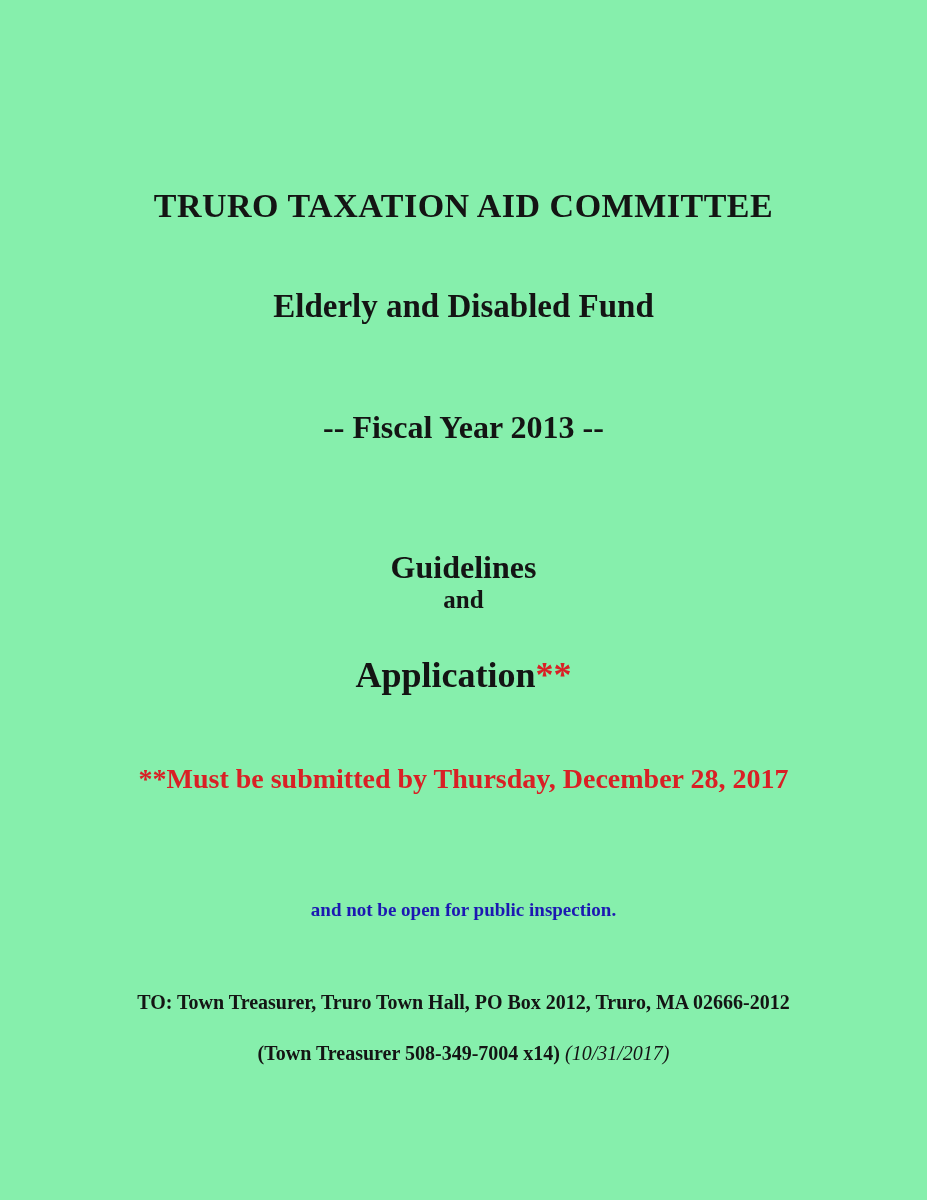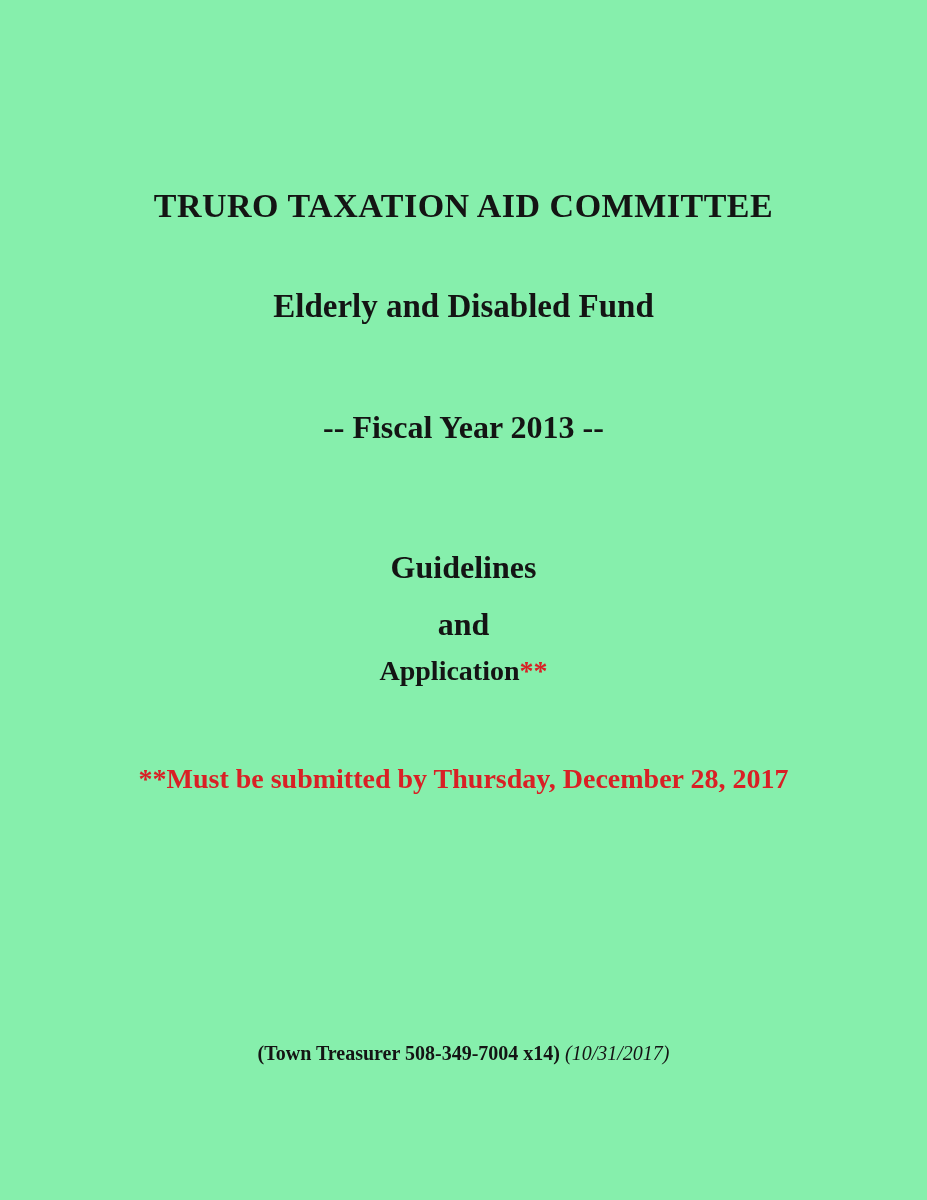--- a/index.html
+++ b/index.html
@@ -22,22 +22,22 @@
     left: 0;
     width: 100%;
     text-align: center;
     line-height: 1.08;
     white-space: nowrap;
   }
   .title        { top: 188px; font-size: 34px; letter-spacing: 0.5px; }
   .subtitle     { top: 289px; font-size: 33px; }
   .fiscal       { top: 410px; font-size: 32px; }
   .guidelines   { top: 533px; font-size: 32px; margin-top: 17px; }
-  .and          { top: 607px; font-size: 32px; }
-  .application  { top: 656px; font-size: 28px; }
+  .and          { top: 586px; font-size: 25px; }
+  .application  { top: 656px; font-size: 36px; }
   .application .asterisks { color: var(--deadline-red, #d92025); }
   .deadline     { top: 764px; font-size: 28px; color: var(--deadline-red, #d92025); }
   .notice {
     position: absolute;
     top: 899px;
     left: 0;
     width: 100%;
     text-align: center;
     font-size: 19px;
     line-height: 22px;
@@ -65,20 +65,22 @@
 
   <div class="line and">and</div>
 
   <div class="line application">
     <span>Application</span><span class="asterisks">**</span>
   </div>
 
   <div class="line deadline">**Must be submitted by Thursday, December 28, 2017</div>
 
   <div class="notice">
+    <div>and not be open for public inspection.</div>
   </div>
 
+  <div class="line recipient">TO: Town Treasurer, Truro Town Hall, PO Box 2012, Truro, MA 02666-2012</div>
 
   <div class="line contact">
     <span>(Town Treasurer 508-349-7004 x14)</span><span> </span><span class="revision-date">(10/31/2017)</span>
   </div>
 
 </div>
 
 </body></html>

